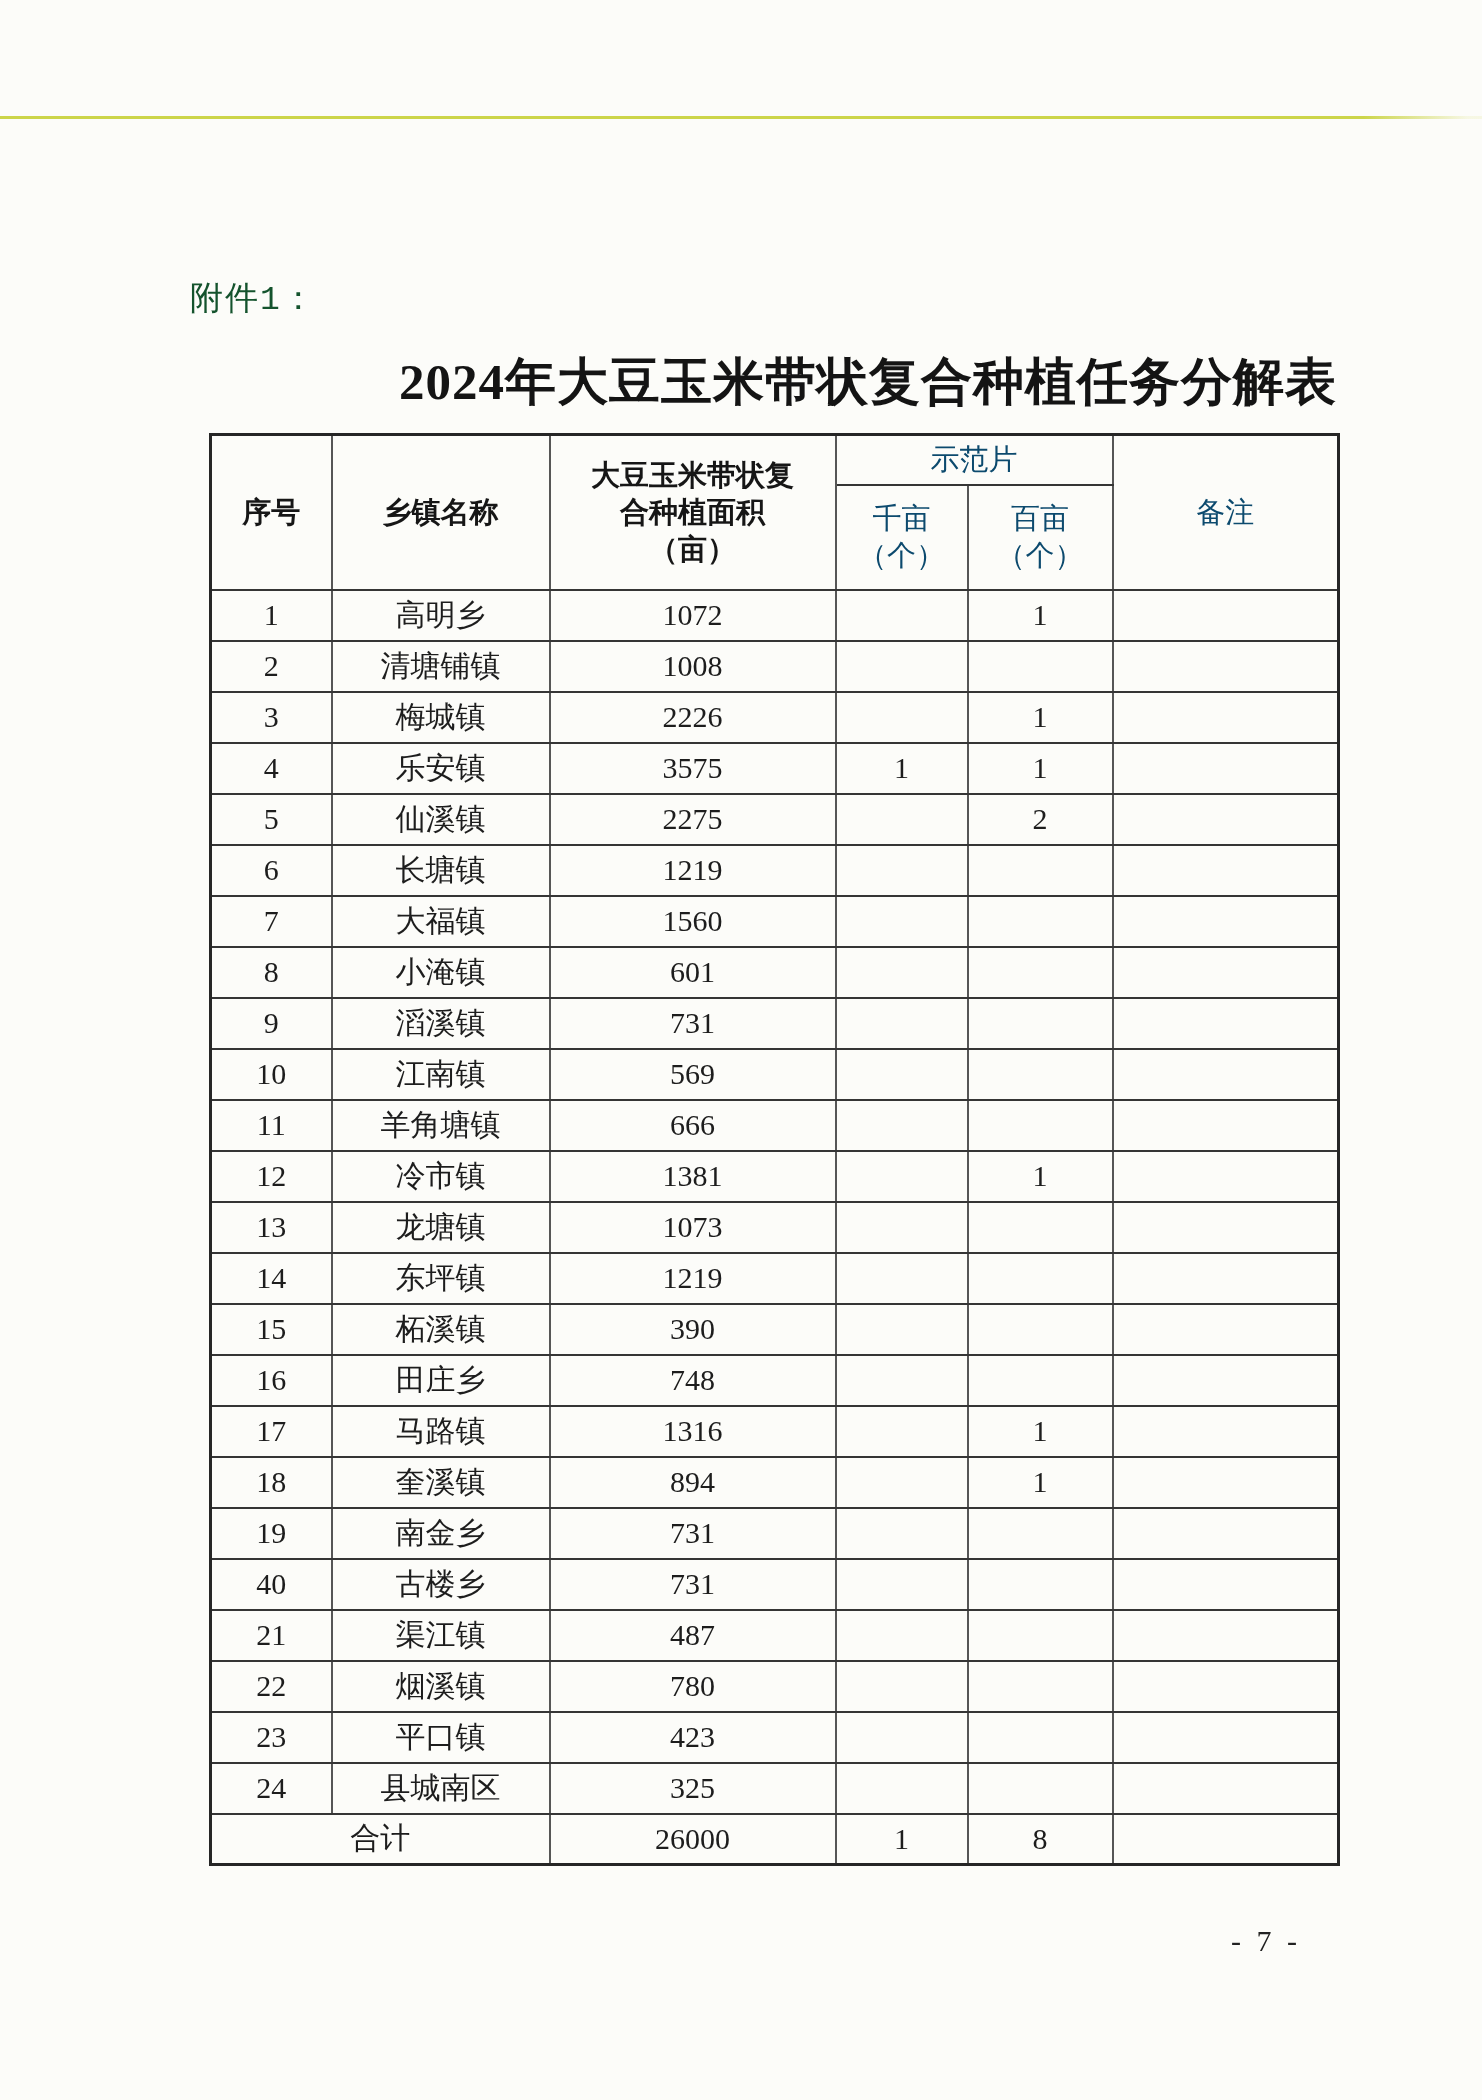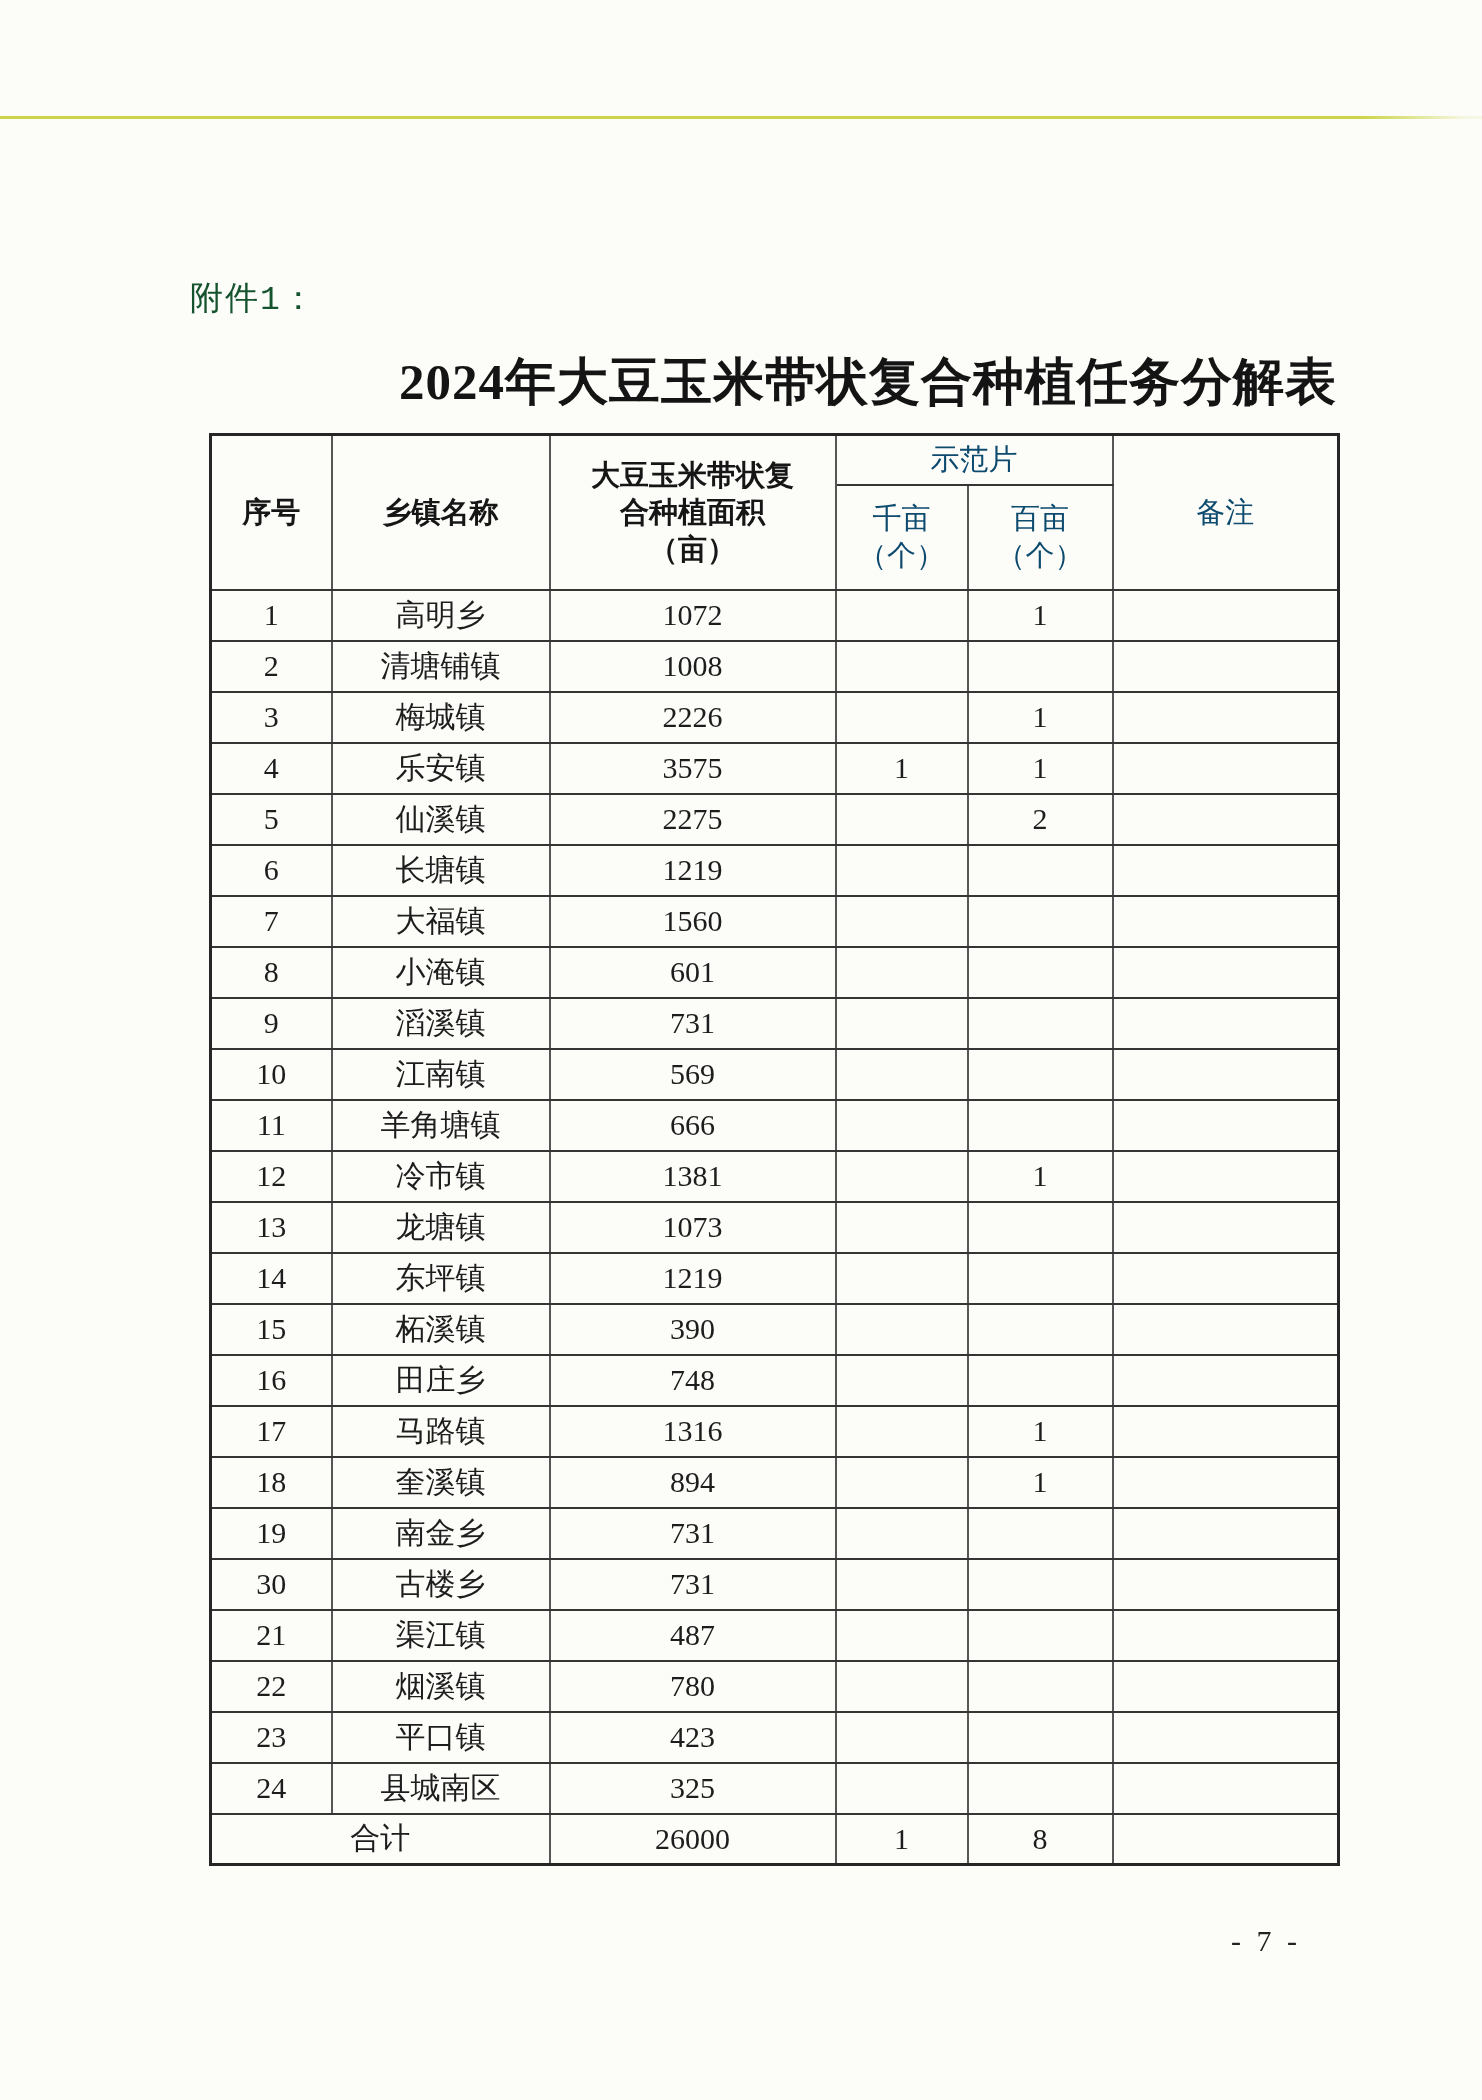--- a/index.html
+++ b/index.html
@@ -256,21 +256,21 @@
       </tr>
       <tr class="data-row">
         <td>19</td>
         <td>南金乡</td>
         <td>731</td>
         <td></td>
         <td></td>
         <td></td>
       </tr>
       <tr class="data-row">
-        <td>30</td>
+        <td>40</td>
         <td>古楼乡</td>
         <td>731</td>
         <td></td>
         <td></td>
         <td></td>
       </tr>
       <tr class="data-row">
         <td>21</td>
         <td>渠江镇</td>
         <td>487</td>

